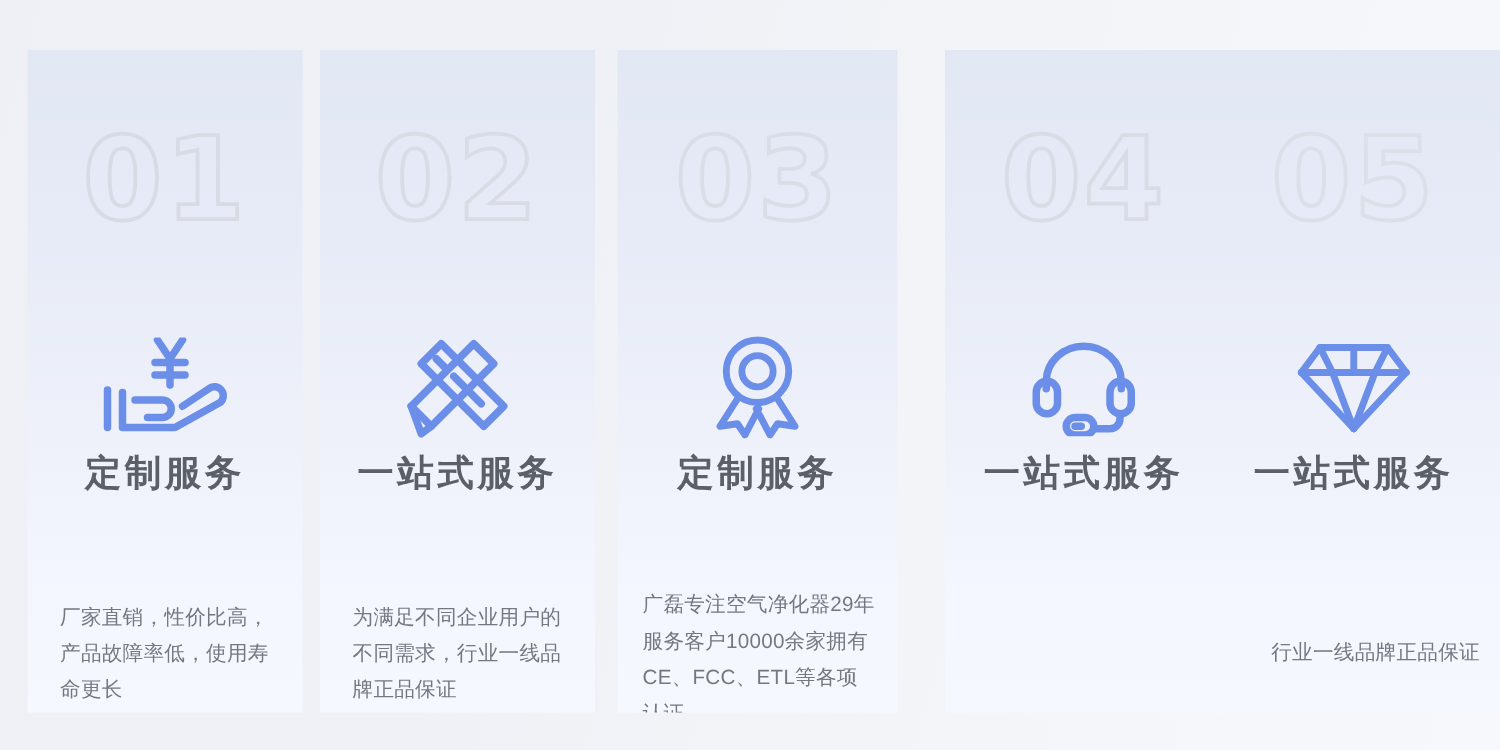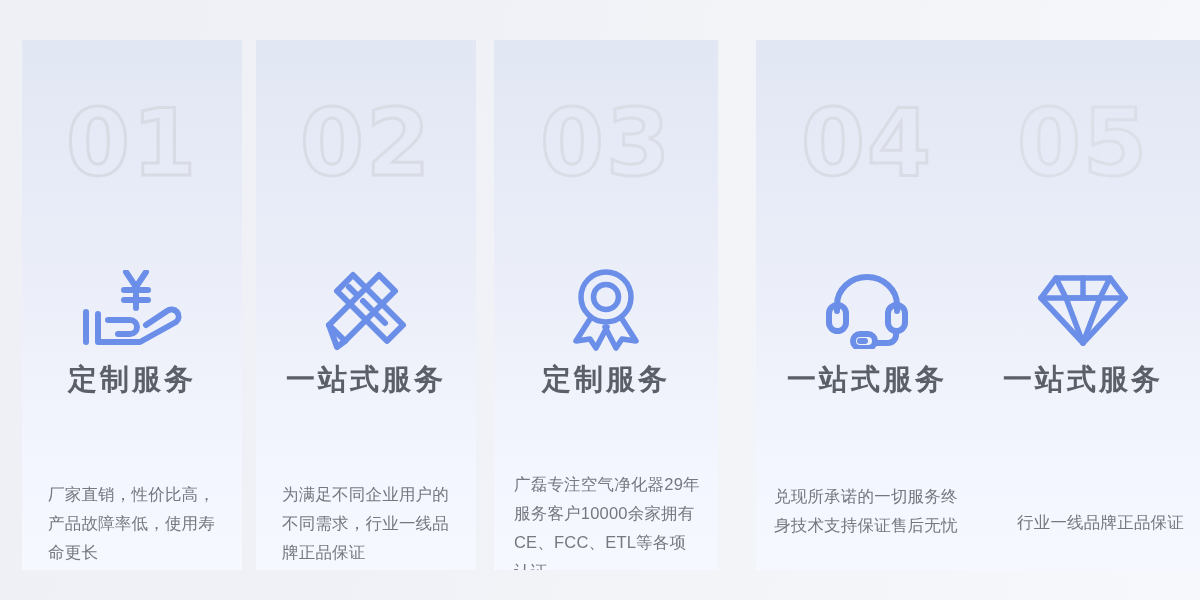--- a/index.html
+++ b/index.html
@@ -129,21 +129,20 @@
           <path d="M12 40 V34 a30 28 0 0 1 60 0 V40"></path>
           <rect x="4" y="34" width="17" height="26" rx="8.5"></rect>
           <rect x="63" y="34" width="17" height="26" rx="8.5"></rect>
           <path d="M71 60 V64 a8 8 0 0 1 -8 8 H50"></path>
           <rect x="28" y="63" width="22" height="14" rx="7"></rect>
           <path d="M35 70 H40"></path>
         </g>
       </svg>
     </div>
     <div class="title">一站式服务</div>
-    <div class="desc">兑现所承诺的一切服务终身技术支持保证售后无忧</div>
   </div>
 
   <div class="card c5">
     <div class="num">05</div>
     <div class="icon-wrap">
       <svg width="90" height="76" viewBox="0 0 90 76" fill="none">
         <g stroke="#6b8ee8" stroke-width="5.5" stroke-linecap="round" stroke-linejoin="round" fill="none">
           <path d="M18 6 H72 L87 26 L45 71 L3 26 Z"></path>
           <path d="M3 26 H87"></path>
           <path d="M18 6 L28 26 L45 71"></path>

